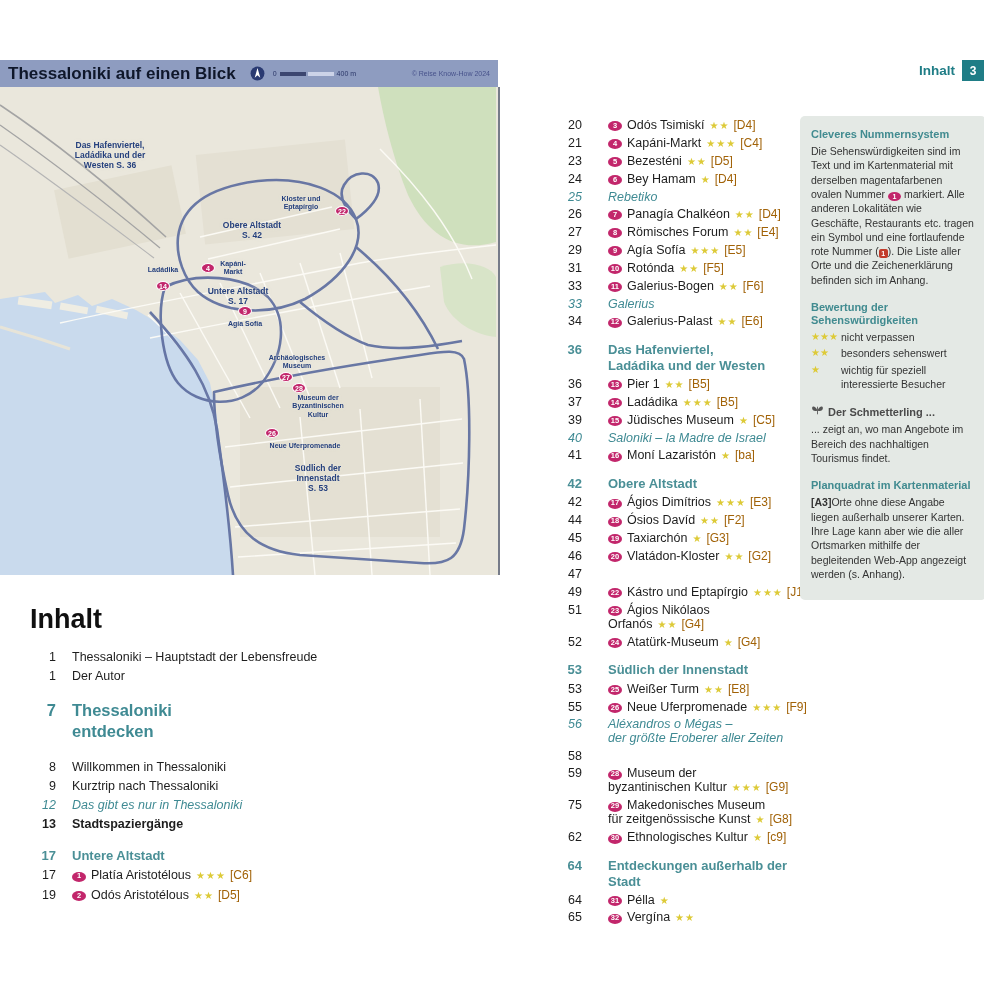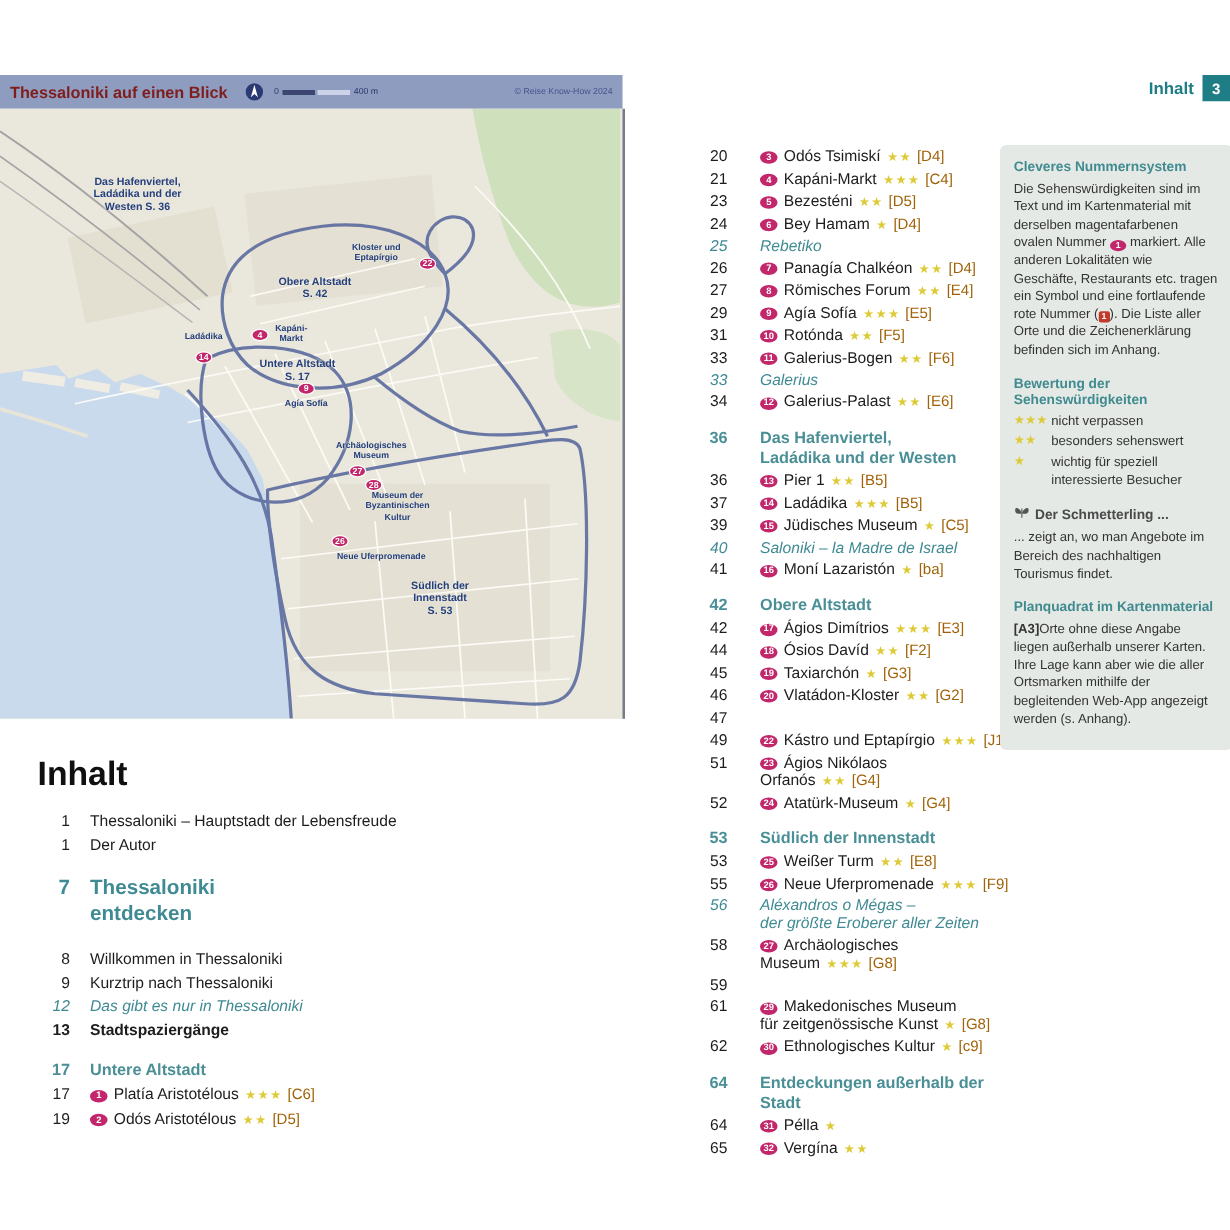--- a/index.html
+++ b/index.html
@@ -9,21 +9,21 @@
     overflow:hidden;
   }
   
   .corner-tab{position:absolute;top:60px;right:0;display:flex;align-items:center;}
   .corner-tab .lbl{color:#1f7d86;font-weight:bold;font-size:13.5px;margin-right:7px;}
   .corner-tab .pg-box{width:22px;height:21px;background:#1f7d86;color:#fff;font-weight:bold;
     font-size:12px;display:flex;align-items:center;justify-content:center;}
   
   .map-panel{position:absolute;left:0;top:60px;width:498px;}
   .map-header{height:27px;background:#8e9cc0;display:flex;align-items:center;padding:0 8px;box-sizing:border-box;}
-  .map-title{font-weight:bold;font-size:13px;color:#7f1d1d;white-space:nowrap;}
+  .map-title{font-weight:bold;font-size:17px;color:#0f172a;white-space:nowrap;}
   .compass{margin-left:14px;flex:none;display:flex;align-items:center;}
   .scalebar{display:flex;align-items:center;margin-left:8px;}
   .scalebar .tick{font-size:7px;color:#2b3768;}
   .scalebar .bar-dark{width:26px;height:4px;background:#3c4670;margin:0 2px 0 3px;}
   .scalebar .bar-light{width:26px;height:4px;background:#ccd3e8;margin-right:3px;}
   .map-copyright{margin-left:auto;font-size:7px;color:#47528b;white-space:nowrap;}
   .map-body{position:relative;width:498px;height:488px;background:#eae7dc;overflow:hidden;
     border-right:2px solid #767b89;}
   .map-body svg{position:absolute;left:0;top:0;}
   .map-label{position:absolute;transform:translate(-50%,-50%);text-align:center;white-space:pre-line;
@@ -165,21 +165,21 @@
 Markt</div>
         <div class="map-label district" style="left: 238px; top: 209px;">Untere Altstadt
 S. 17</div>
         <div class="map-label poi" style="left: 245px; top: 237px;">Agía Sofía</div>
         <div class="map-label poi" style="left: 297px; top: 275px;">Archäologisches
 Museum</div>
         <div class="map-label poi" style="left: 318px; top: 319px;">Museum der
 Byzantinischen
 Kultur</div>
         <div class="map-label poi" style="left: 305px; top: 359px;">Neue Uferpromenade</div>
-        <div class="map-label district" style="left: 318px; top: 391px; margin-left: 34px;">Südlich der
+        <div class="map-label district" style="left: 318px; top: 391px;">Südlich der
 Innenstadt
 S. 53</div>
         <div class="map-marker" style="left: 342px; top: 124px;">22</div>
         <div class="map-marker" style="left: 163px; top: 199px;">14</div>
         <div class="map-marker" style="left: 208px; top: 181px;">4</div>
         <div class="map-marker" style="left: 245px; top: 224px;">9</div>
         <div class="map-marker" style="left: 286px; top: 290px;">27</div>
         <div class="map-marker" style="left: 299px; top: 301px;">28</div>
         <div class="map-marker" style="left: 272px; top: 346px;">26</div>
       </div>
@@ -357,27 +357,28 @@
       <span class="pg">55</span>
       <span class="body"><span class="oval">26</span><span class="lab">Neue Uferpromenade</span><span class="stars">★★★</span><span class="grid-ref">[F9]</span></span>
     </div>
     <div class="toc-row italic">
       <span class="pg">56</span>
       <span class="body"><span class="lab">Aléxandros o Mégas –
 der größte Eroberer aller Zeiten</span></span>
     </div>
     <div class="toc-row poi">
       <span class="pg">58</span>
-      <span class="body"><span class="oval">27</span><span class="lab">Archäologisches Museum</span><span class="stars">★★★</span><span class="grid-ref">[G8]</span></span>
     </div>
     <div class="toc-row poi">
       <span class="pg">59</span>
-    </div>
-    <div class="toc-row poi">
-      <span class="pg">61</span>
+      <span class="body"><span class="oval">28</span><span class="lab">Museum der
+byzantinischen Kultur</span><span class="stars">★★★</span><span class="grid-ref">[G9]</span></span>
+    </div>
+    <div class="toc-row poi">
+      <span class="pg">75</span>
       <span class="body"><span class="oval">29</span><span class="lab">Makedonisches Museum
 für zeitgenössische Kunst</span><span class="stars">★</span><span class="grid-ref">[G8]</span></span>
     </div>
     <div class="toc-row poi">
       <span class="pg">62</span>
       <span class="body"><span class="oval">30</span><span class="lab">Ethnologisches Kultur</span><span class="stars">★</span><span class="grid-ref">[c9]</span></span>
     </div>
     <div class="toc-gap" style="height: 10px;"></div>
     <div class="toc-row section">
       <span class="pg">64</span>

